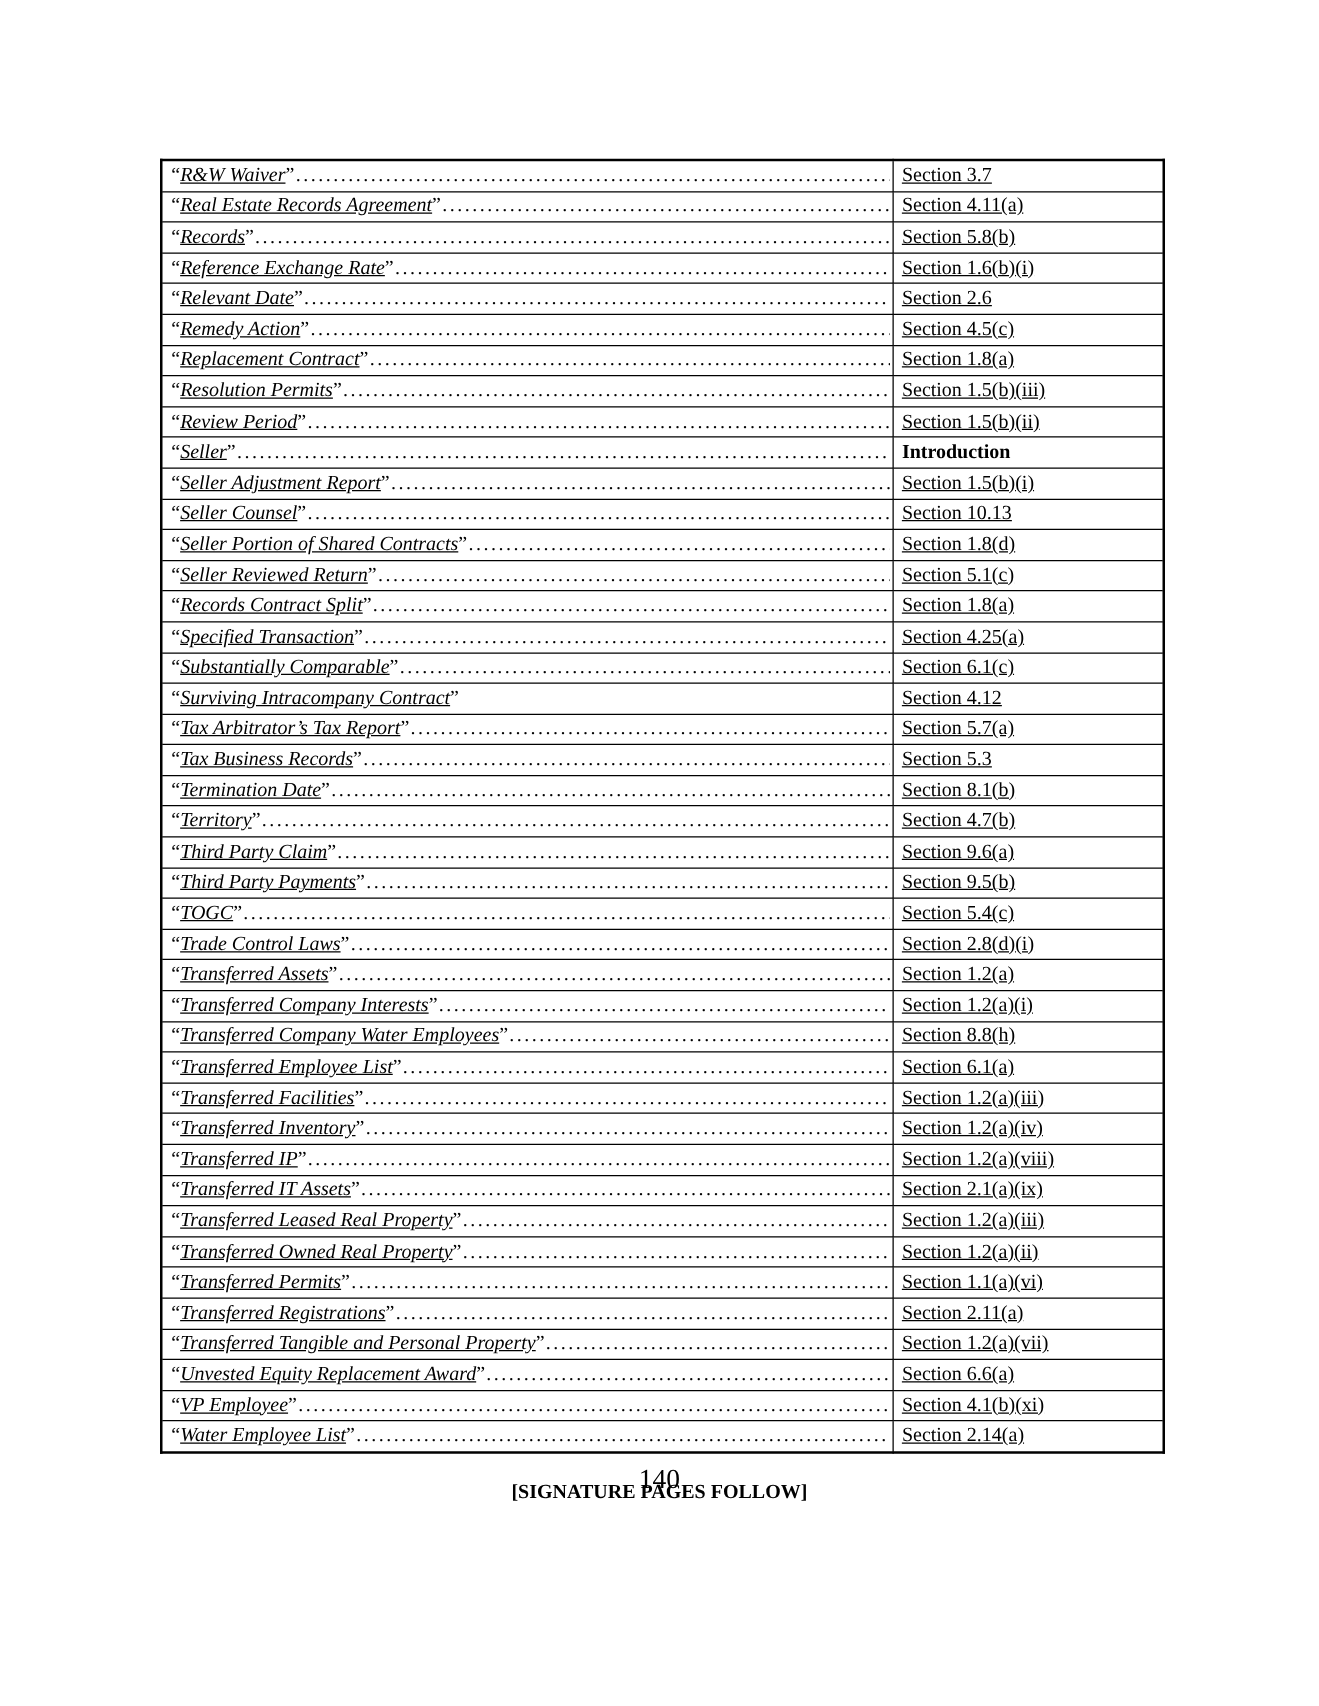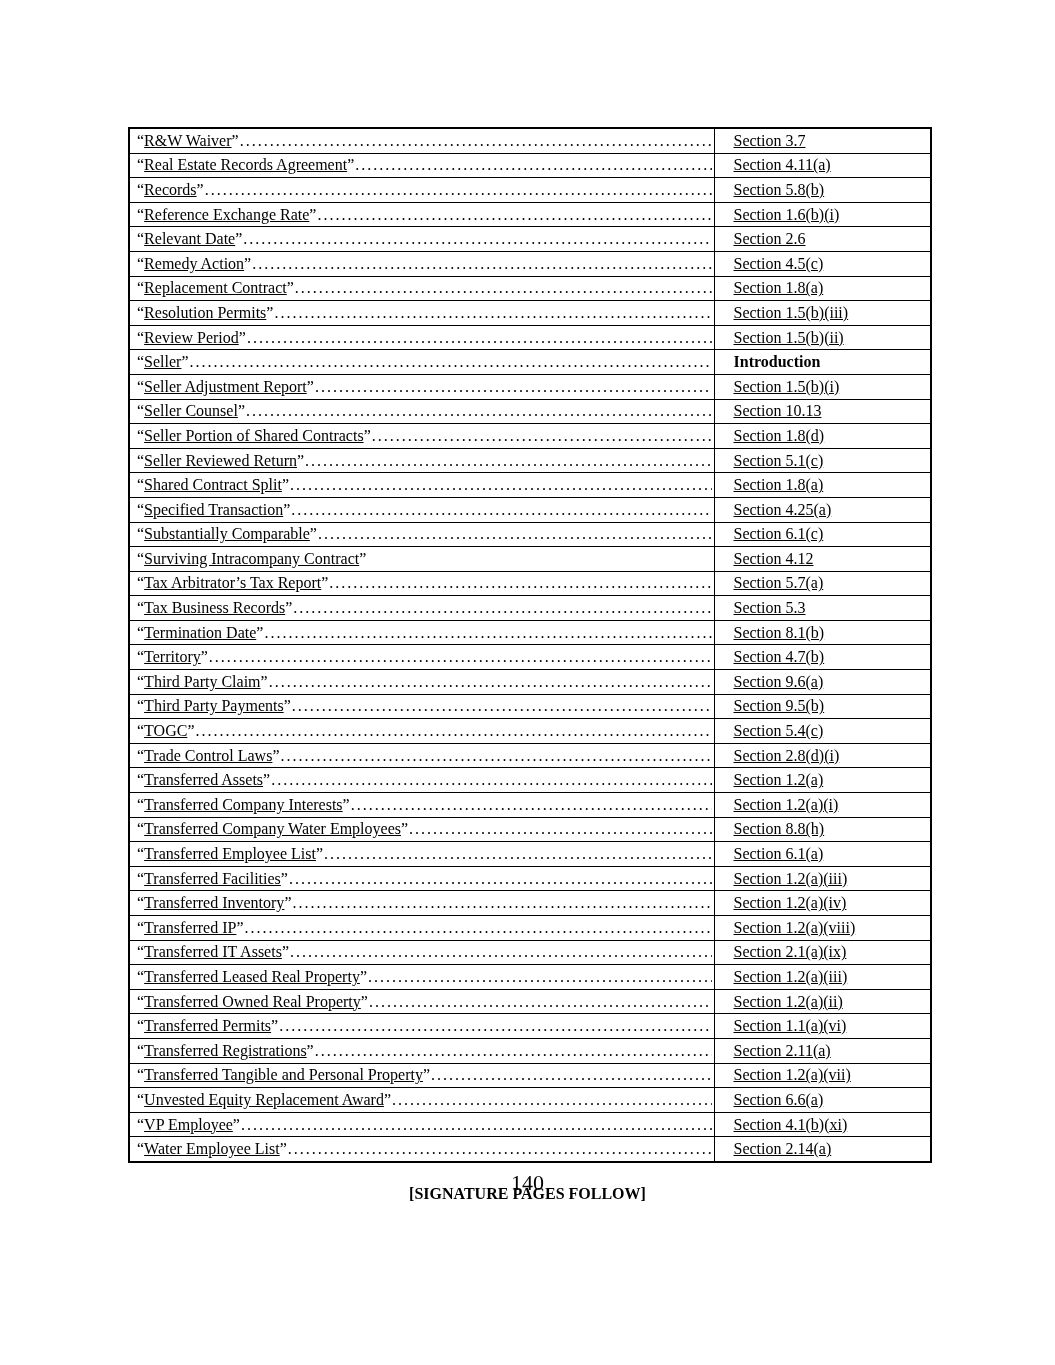--- a/index.html
+++ b/index.html
@@ -28,29 +28,29 @@
     vertical-align: middle;
     overflow: hidden;
   }
   .cellflex {
     display: flex;
     align-items: baseline;
     padding-left: 7px;
     padding-right: 2px;
     white-space: nowrap;
   }
-  .term { text-decoration: underline; }
+  .term { text-decoration: underline; font-style: italic; }
   .leader {
     flex: 1 1 auto;
     overflow: hidden;
     white-space: nowrap;
     letter-spacing: 2px;
     margin-left: 1px;
   }
-  .section-cell-inner { padding-left: 19px; white-space: nowrap; }
+  .section-cell-inner { padding-left: 7px; white-space: nowrap; }
   .section-ref { text-decoration: underline; }
   .section-ref.plain { text-decoration: none; font-weight: bold; }
   .sig-line {
     position: absolute;
     top: 1185px; left: 0;
     width: 1055px;
     text-align: center;
     font-weight: bold;
     font-size: 16px;
   }
@@ -292,21 +292,21 @@
       <div class="section-cell-inner">
         <span class="section-ref">Section 5.1(c)</span>
       </div>
     </td>
   </tr>
 
   <tr>
     <td class="term-cell">
       <div class="cellflex">
         <span class="q">“</span>
-            <span class="term">Shared Contract Split</span>
+            <span class="term">Records Contract Split</span>
             <span class="q">”</span>
         <span class="leader">........................................................................................................................................................................................................</span>
       </div>
     </td>
     <td class="section-cell">
       <div class="section-cell-inner">
         <span class="section-ref">Section 1.8(a)</span>
       </div>
     </td>
   </tr>

